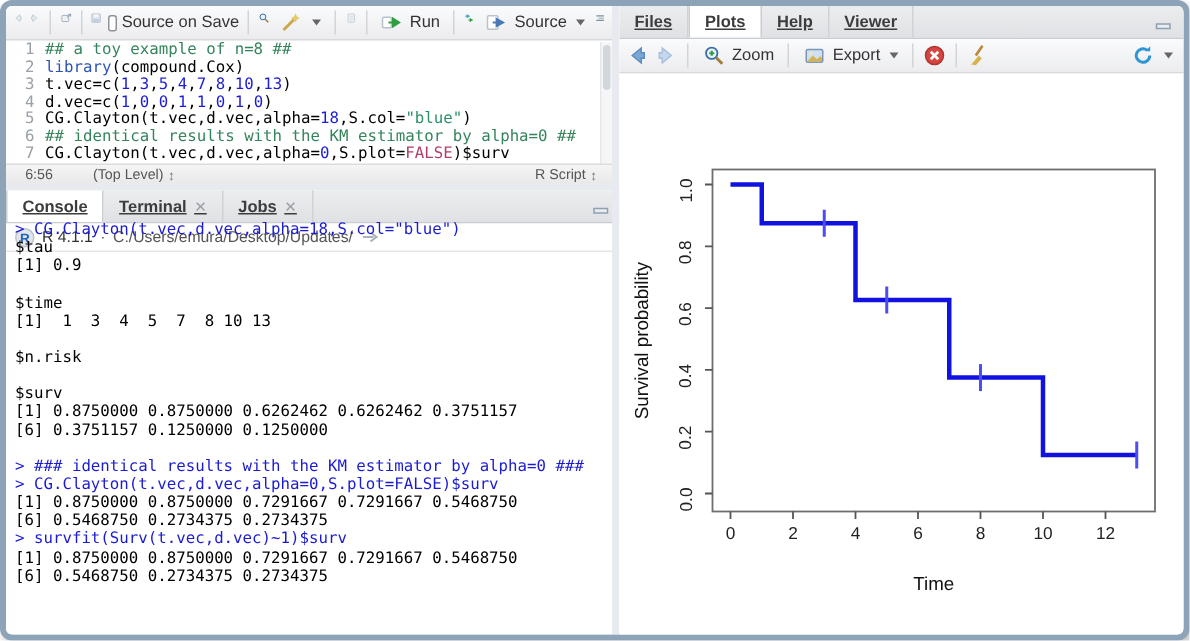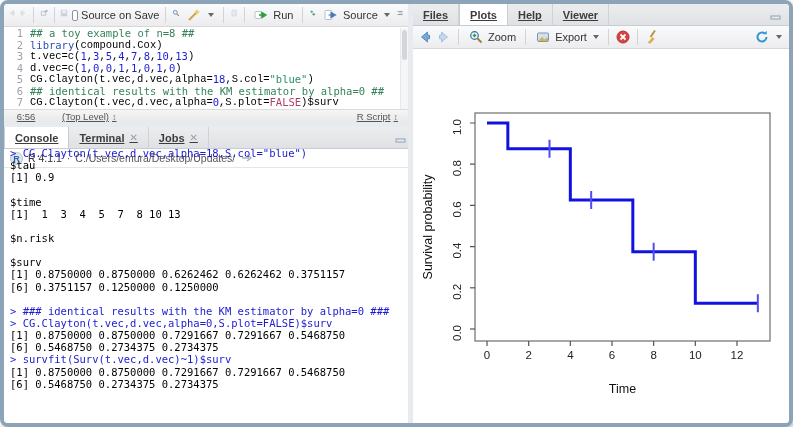--- a/index.html
+++ b/index.html
@@ -35,32 +35,32 @@
   .tb-label { color:#333; }
   .caret { width:0; height:0; border-left:3.5px solid transparent; border-right:3.5px solid transparent; border-top:4px solid #666; margin-left:2px; }
   .tb-btn { display:flex; align-items:center; gap:4px; padding:1px 3px; border-radius:2px; }
   .icon16 { width:16px; height:16px; display:inline-block; }
   .icon14 { width:14px; height:14px; display:inline-block; }
 
   
   .editor-body { position:absolute; left:0; top:24px; width:404px; height:81px; background:#fff; overflow:hidden; }
   .ed-line { display:flex; height:11.5px; line-height:11.5px; font-family:"DejaVu Sans Mono",monospace; font-size:10.5px; white-space:pre; }
   .ed-line .ln { width:26px; text-align:right; padding-right:7px; color:#9aa1a8; flex:none; }
-  .tok-plain  { color:#000;font-family:Liberation Mono, monospace; }
+  .tok-plain  { color:#000; }
   .tok-comment{ color:#35845c; }
   .tok-keyword{ color:#2d52b5; }
   .tok-number { color:#1d1dd6; }
   .tok-string { color:#2a9067; }
   .tok-const  { color:#b03e6b; }
   .ed-scroll { position:absolute; right:0; top:24px; width:8px; height:81px; background:#f5f6f7; border-left:1px solid #e6e8ea; }
   .ed-scroll .thumb { position:absolute; top:2px; left:1px; width:5px; height:30px; background:#d3d7db; border-radius:3px; }
   .statusbar {
     position:absolute; left:0; top:105px; width:404px; height:13px;
     display:flex; align-items:flex-end; background:linear-gradient(#f5f5f5,#e9e9e9);
-    border-top:1px solid #dcdcdc; font-size:9.5px; color:#555;text-decoration:underline;
+    border-top:1px solid #dcdcdc; font-size:9.5px; color:#555;
   }
   .statusbar .pos { width:44px; text-align:center; }
   .statusbar .scope { margin-left:14px; display:flex; gap:3px; align-items:center; }
   .statusbar .right { margin-left:auto; margin-right:10px; display:flex; gap:3px; align-items:center; }
   .updown { color:#777; font-size:9px; }
 
   
   .console { position:absolute; left:0; top:123px; width:428px; height:296px; }
   .con-header {
     height:19px; display:flex; align-items:center; gap:5px; padding:0 6px;

